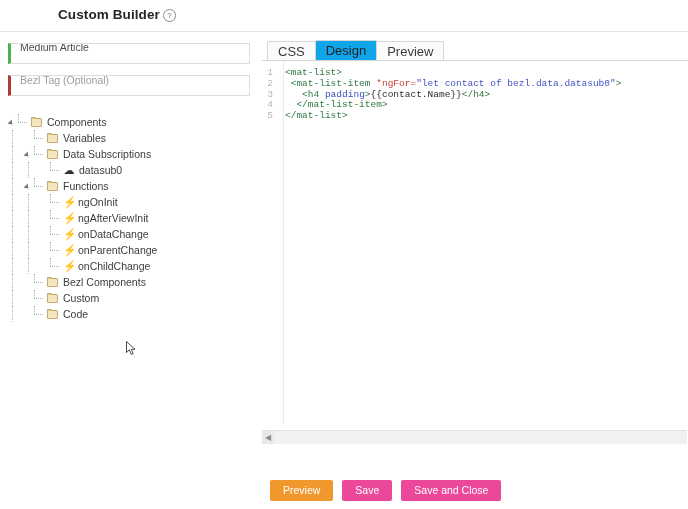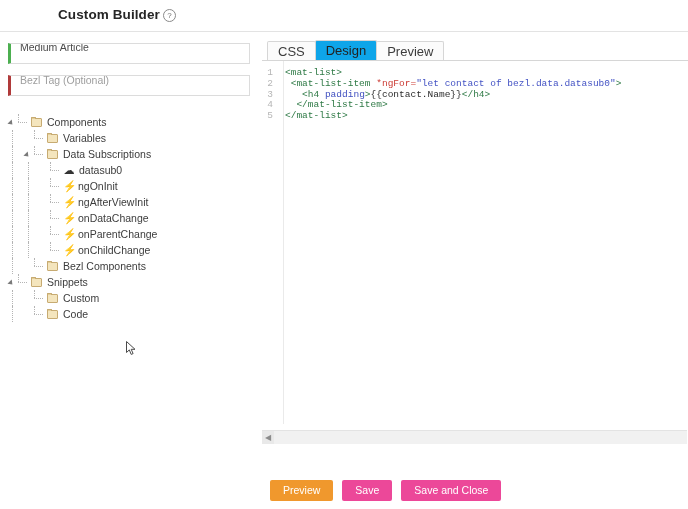--- a/index.html
+++ b/index.html
@@ -371,20 +371,27 @@
 
       <div class="tree-node">
         <span class="guide line"></span>
         <span class="guide line"></span>
         <span class="twisty"></span>
         <span class="elbow"></span>
         <span class="ico-cloud">☁</span>
         <span class="node-label">datasub0</span>
       </div>
 
+      <div class="tree-node">
+        <span class="guide line"></span>
+        <span class="twisty expanded"></span>
+        <span class="elbow"></span>
+        <span class="ico-folder"></span>
+        <span class="node-label">Functions</span>
+      </div>
 
       <div class="tree-node">
         <span class="guide line"></span>
         <span class="guide line"></span>
         <span class="twisty"></span>
         <span class="elbow"></span>
         <span class="ico-bolt">⚡</span>
         <span class="node-label">ngOnInit</span>
       </div>
 
@@ -425,26 +432,20 @@
       </div>
 
       <div class="tree-node">
         <span class="guide line"></span>
         <span class="twisty"></span>
         <span class="elbow"></span>
         <span class="ico-folder"></span>
         <span class="node-label">Bezl Components</span>
       </div>
 
-      <div class="tree-node">
-        <span class="twisty expanded"></span>
-        <span class="elbow"></span>
-        <span class="ico-folder"></span>
-        <span class="node-label">Snippets</span>
-      </div>
 
       <div class="tree-node">
         <span class="guide line"></span>
         <span class="twisty"></span>
         <span class="elbow"></span>
         <span class="ico-folder"></span>
         <span class="node-label">Custom</span>
       </div>
 
       <div class="tree-node">

